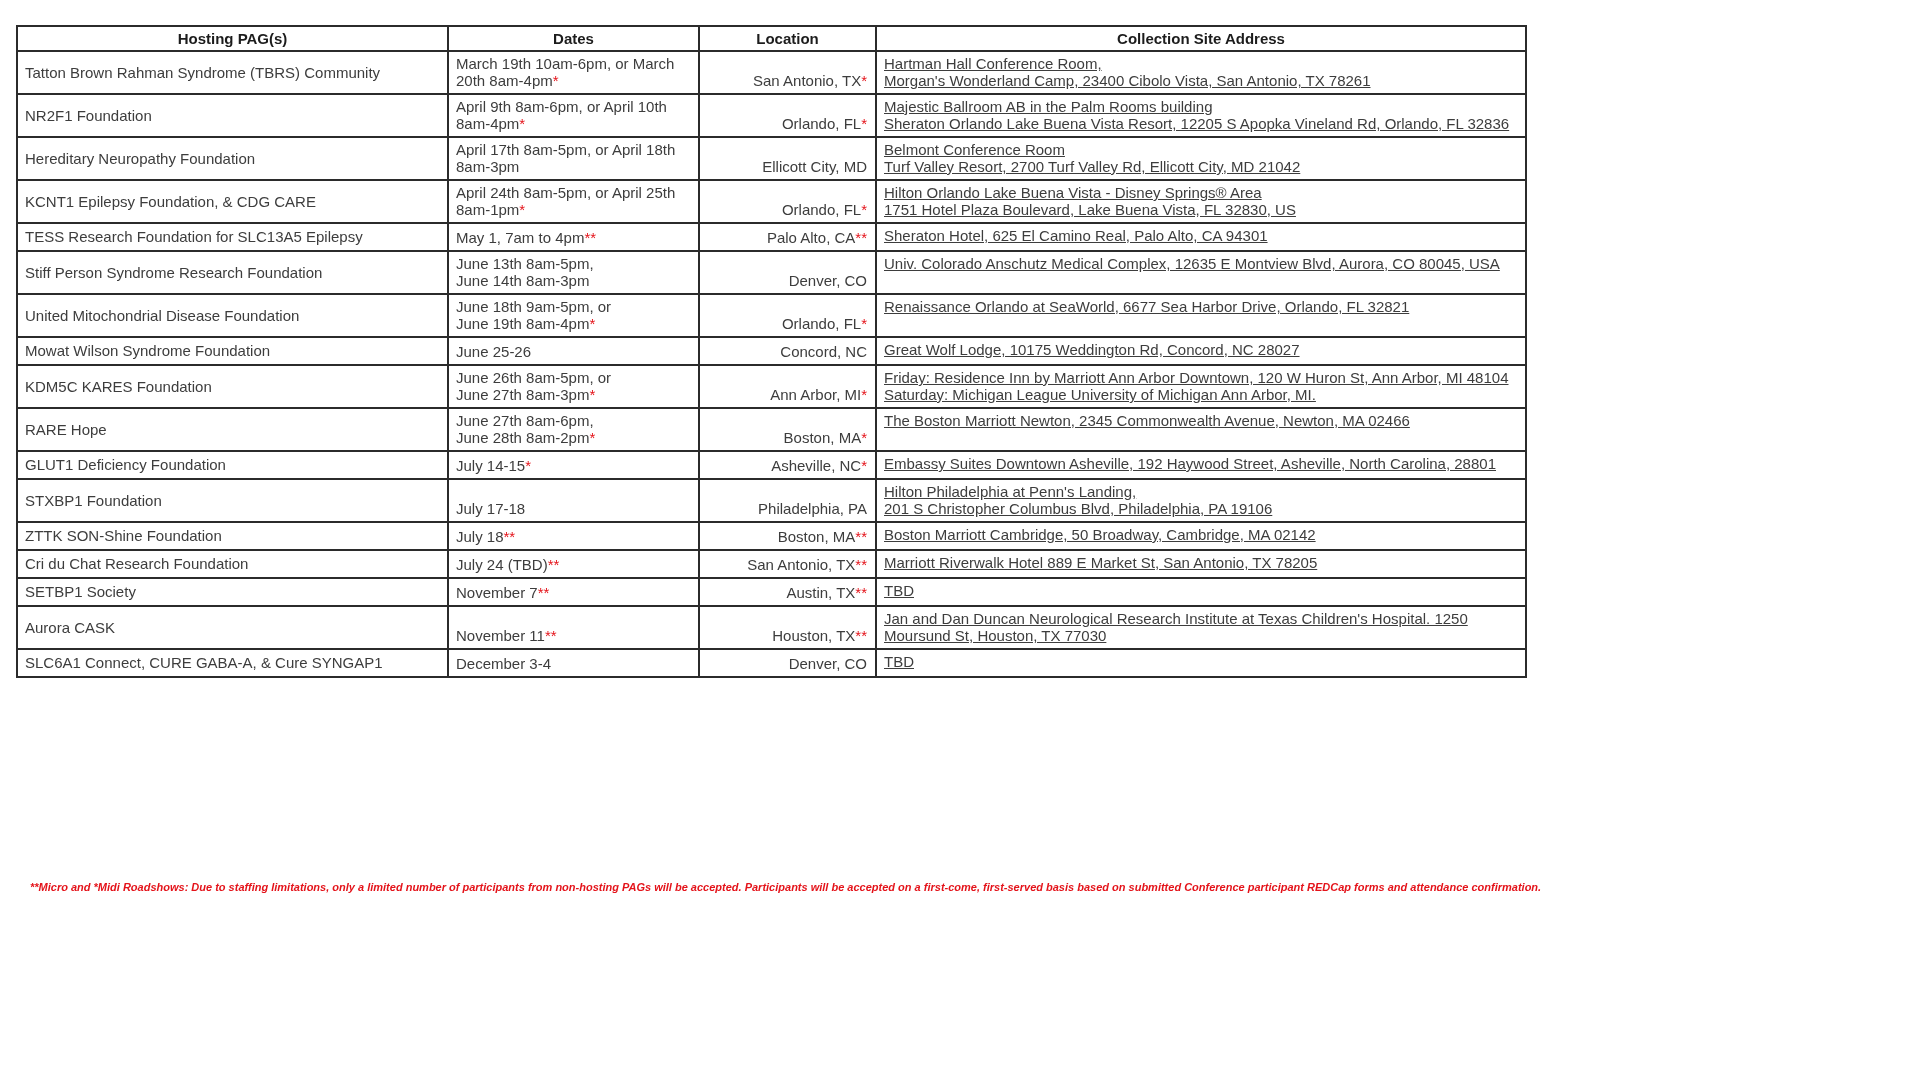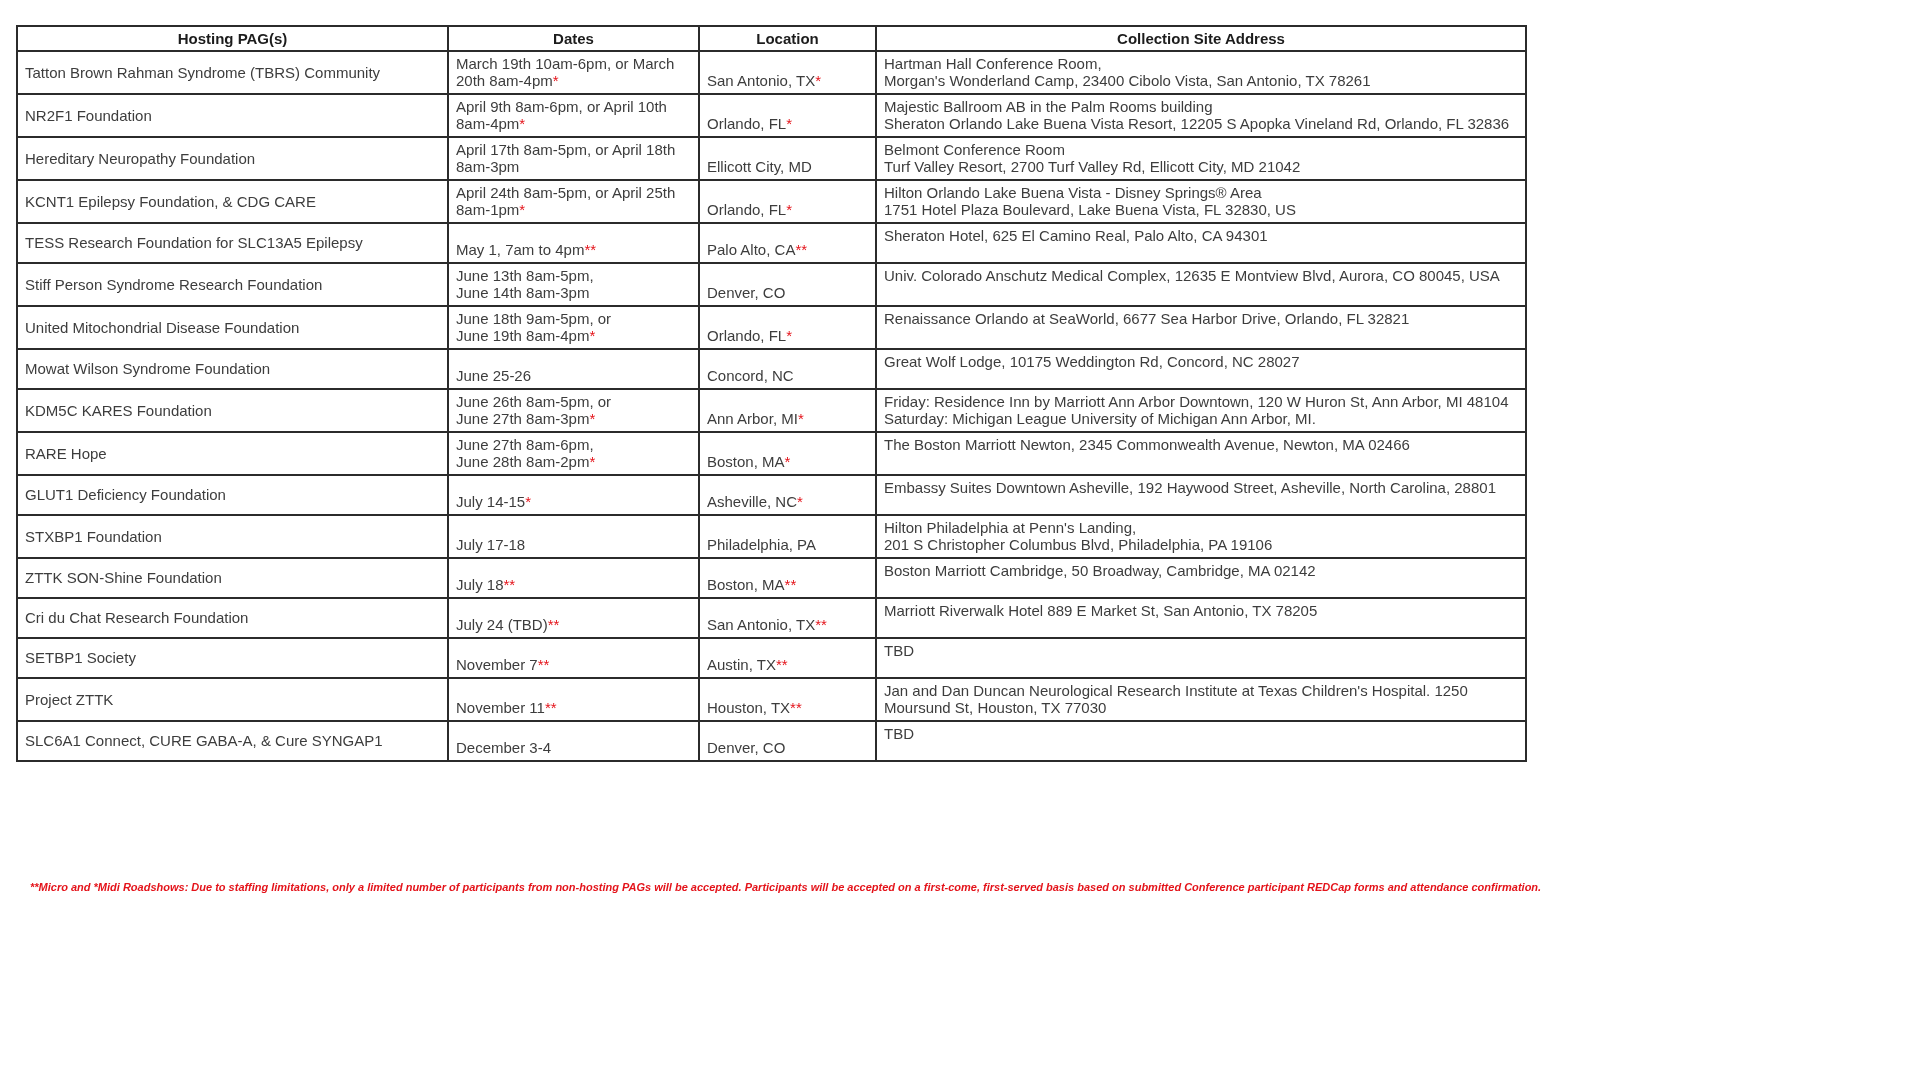--- a/index.html
+++ b/index.html
@@ -30,25 +30,25 @@
     text-align: center;
     color: #1c1c1c;
     padding: 3px 6px;
     height: 16px;
     vertical-align: middle;
   }
   table.roadshow td {
     color: #3d3d3d;
     padding: 3px 8px 4px 7px;
   }
-  table.roadshow tbody tr { height: 40px; }
+  table.roadshow tbody tr { height: 28px; }
   td.col-pag      { vertical-align: middle; }
   td.col-dates    { vertical-align: bottom; border-radius: 18px; }
-  td.col-location { vertical-align: bottom; }
-  td.col-address  { vertical-align: top; }
+  td.col-location { vertical-align: bottom; text-align: right; }
+  td.col-address  { vertical-align: top; text-decoration: underline; }
 
   .red-mark { color: var(--accent-red); }
 
   .footnote {
     position: absolute;
     left: 30px;
     top: 856px;
     width: 1860px;
     font-size: 11px;
     font-weight: bold;
@@ -162,21 +162,21 @@
           <td class="col-location">San Antonio, TX<span class="red-mark">**</span></td>
           <td class="col-address">Marriott Riverwalk Hotel 889 E Market St, San Antonio, TX 78205</td>
         </tr>
         <tr>
           <td class="col-pag">SETBP1 Society</td>
           <td class="col-dates">November 7<span class="red-mark">**</span></td>
           <td class="col-location">Austin, TX<span class="red-mark">**</span></td>
           <td class="col-address">TBD</td>
         </tr>
         <tr>
-          <td class="col-pag">Project ZTTK</td>
+          <td class="col-pag">Aurora CASK</td>
           <td class="col-dates">November 11<span class="red-mark">**</span></td>
           <td class="col-location">Houston, TX<span class="red-mark">**</span></td>
           <td class="col-address">Jan and Dan Duncan Neurological Research Institute at Texas Children's Hospital. 1250 Moursund St, Houston, TX 77030</td>
         </tr>
         <tr>
           <td class="col-pag">SLC6A1 Connect, CURE GABA-A, &amp; Cure SYNGAP1</td>
           <td class="col-dates">December 3-4</td>
           <td class="col-location">Denver, CO</td>
           <td class="col-address">TBD</td>
         </tr>

